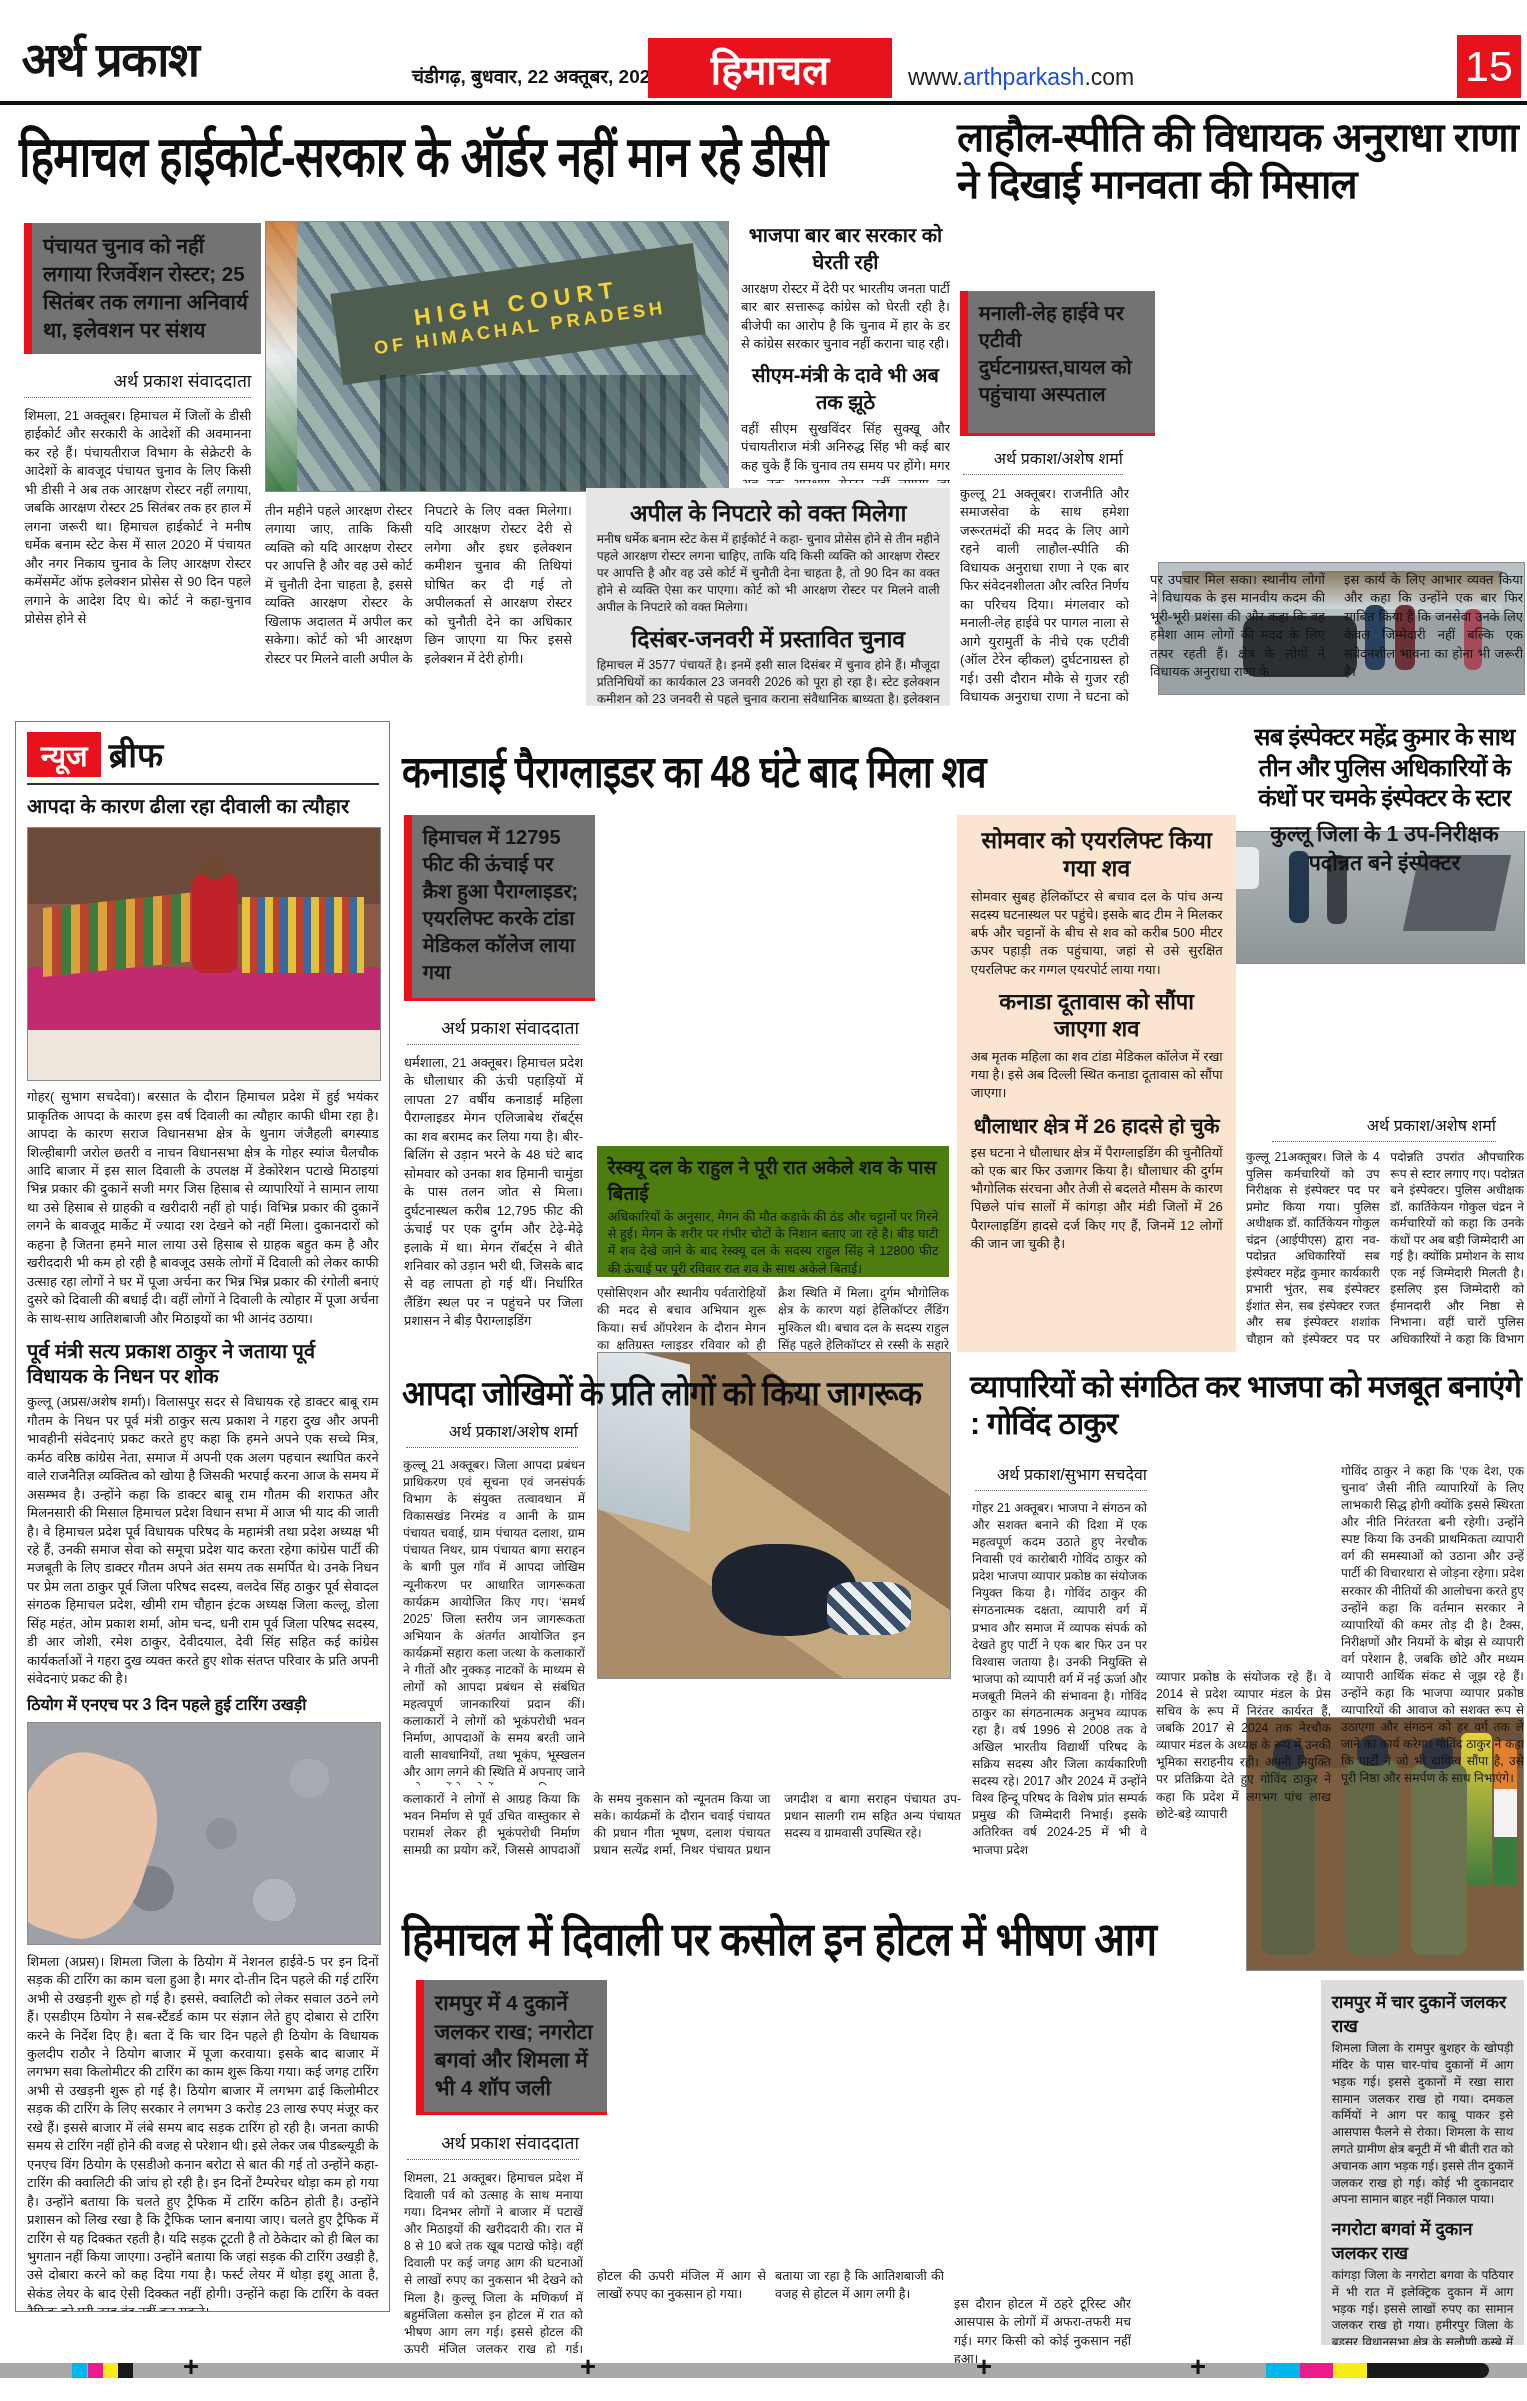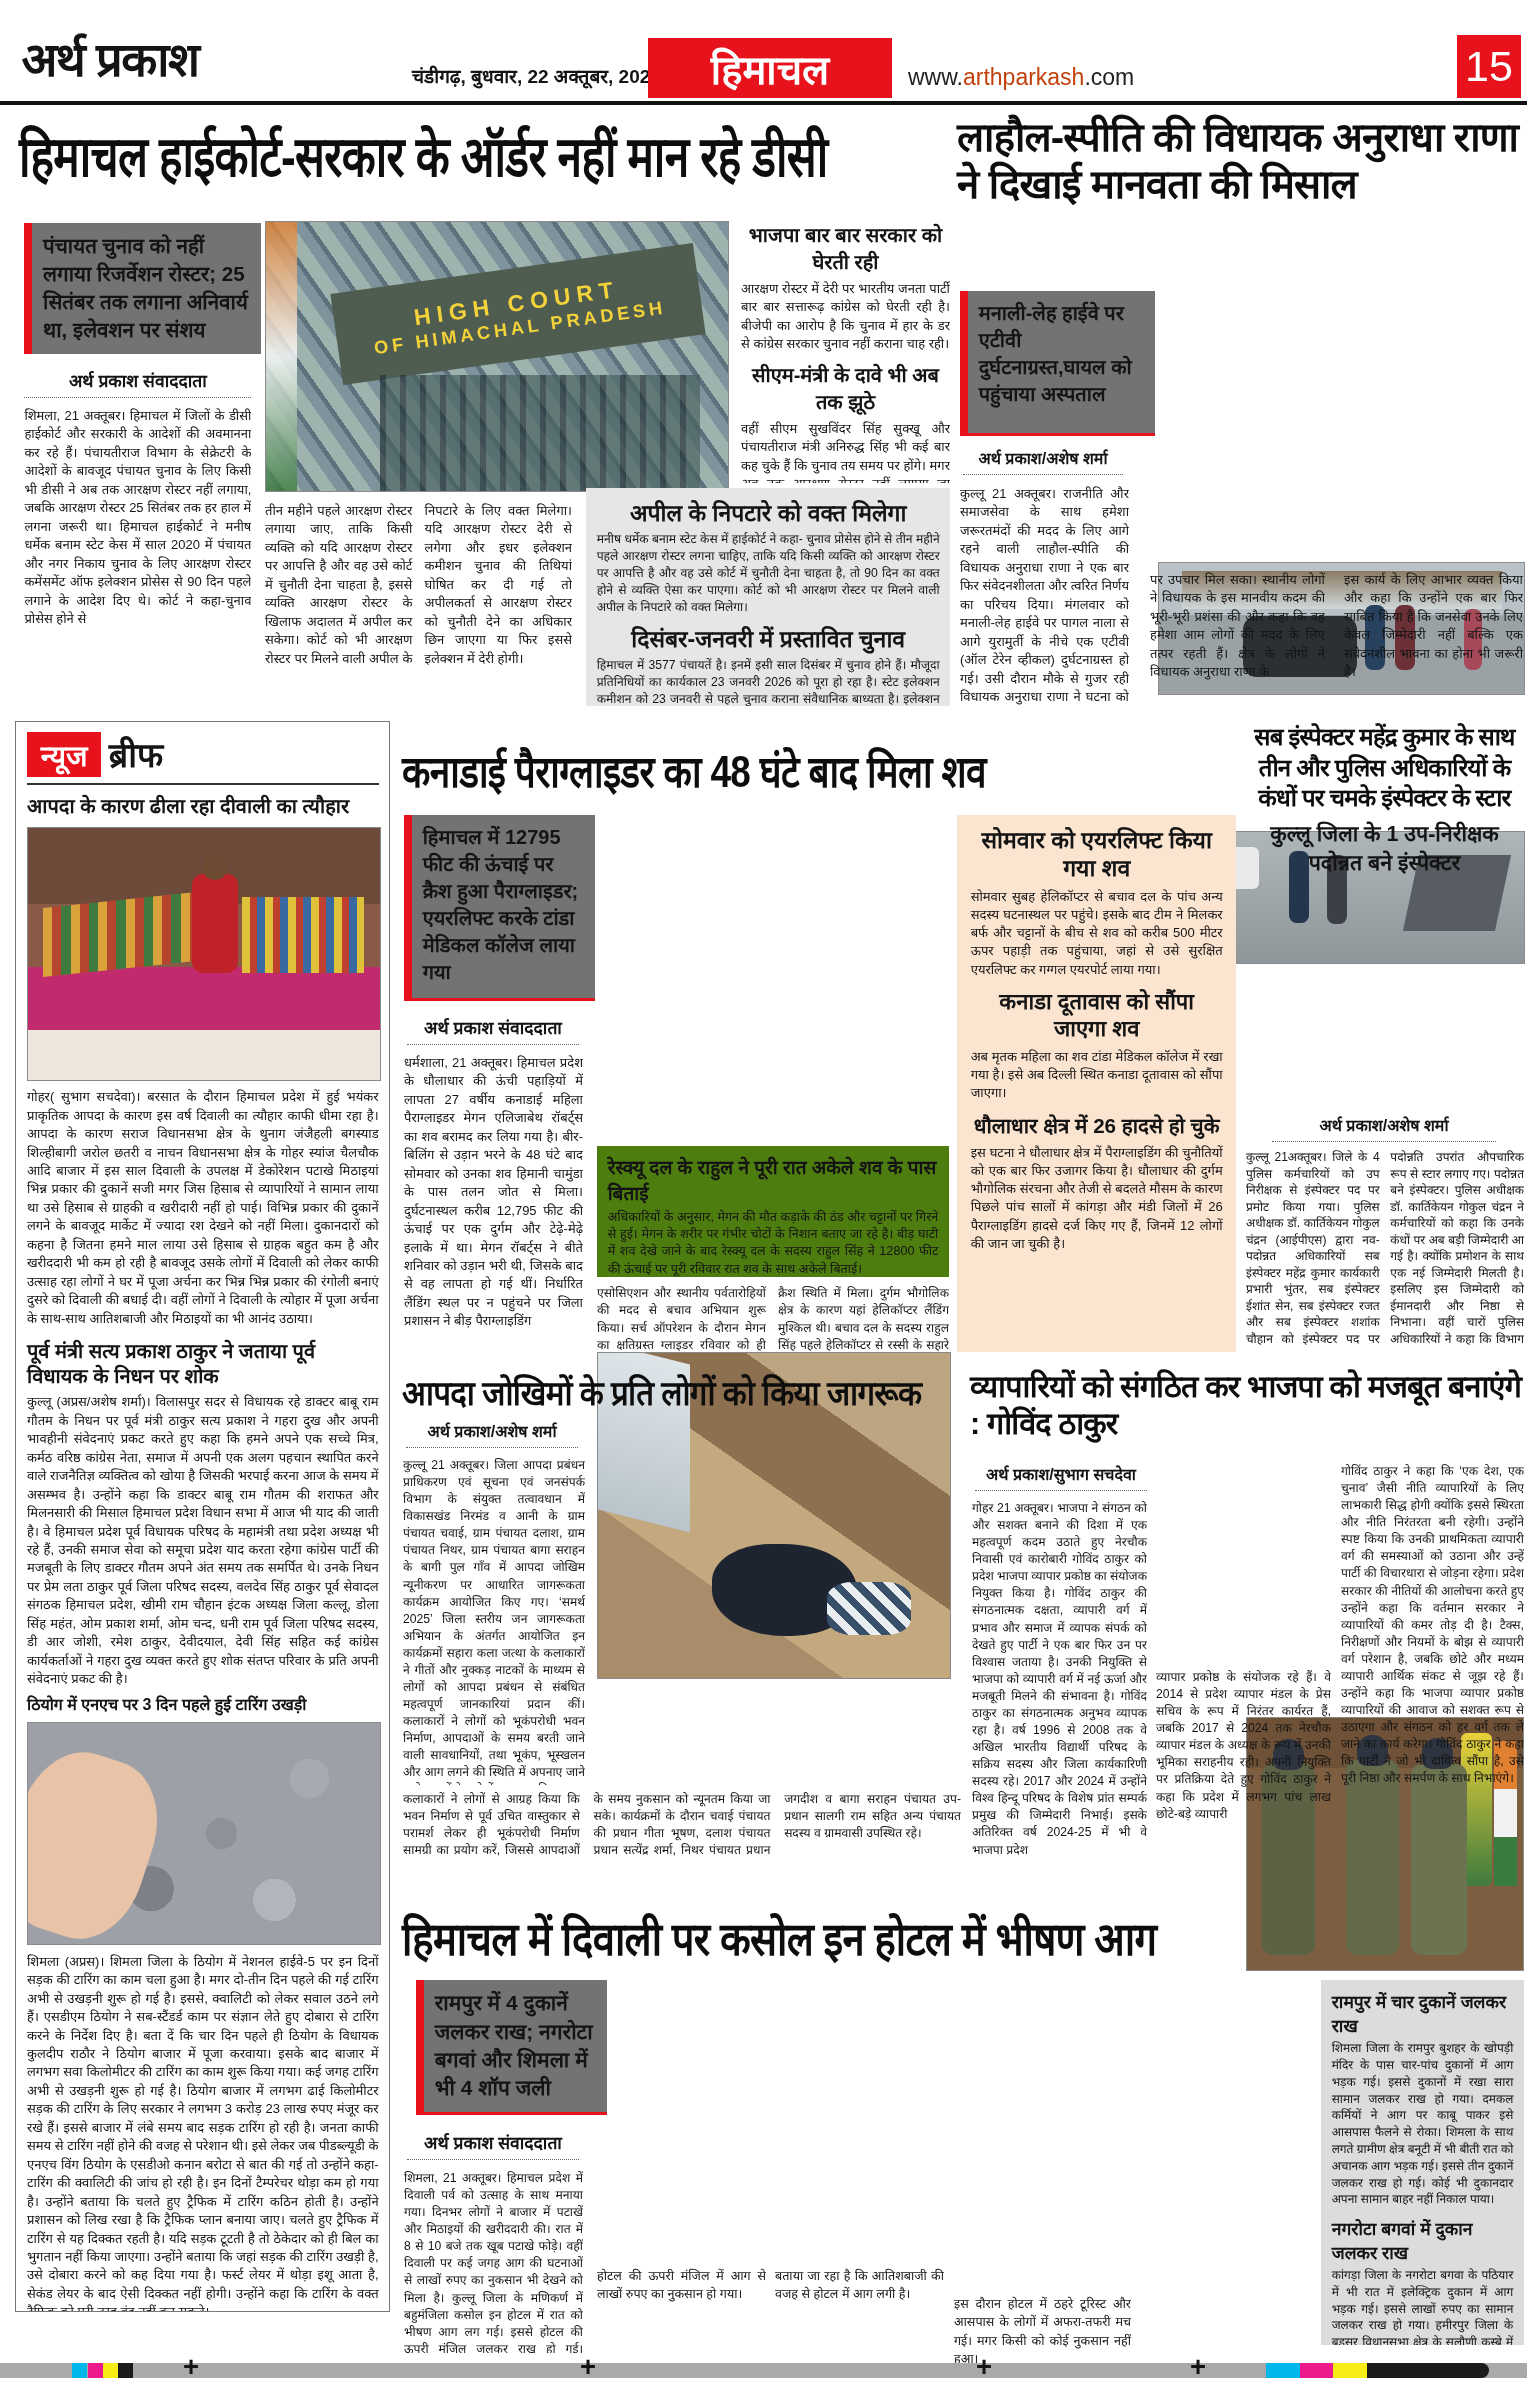--- a/index.html
+++ b/index.html
@@ -3,21 +3,21 @@
 <meta charset="utf-8">
 <style>
   html,body{margin:0;padding:0;background:#cfcfcf;}
   .page{position:relative;width:1527px;height:2401px;background:#ffffff;margin:0 auto;
         font-family:"Liberation Sans","DejaVu Sans",sans-serif;color:#141414;overflow:hidden;}
   .abs{position:absolute;}
   .clip{overflow:hidden;}
   .bold{font-weight:700;}
   .just{text-align:justify;text-justify:inter-word;}
   .body-txt{font-size:13px;line-height:1.42;}
-  .byline{font-weight:700;font-size:17.5px;text-align:center;border-bottom:1.5px dotted #666;padding-bottom:4.6px;}
+  .byline{font-weight:400;font-size:17.5px;text-align:right;border-bottom:1.5px dotted #666;padding-bottom:4.6px;}
   .infobox{background:#737373;border-left:8.4px solid #e8121c;border-bottom:3.1px solid #e8121c;
            padding:9.2px 10.7px;font-weight:700;line-height:1.35;}
   .headline{font-weight:800;color:#0d0d0d;letter-spacing:-0.8px;}
   .nowrapx{white-space:nowrap;transform-origin:left top;}
   .subhead{font-weight:800;text-align:center;}
   .panel{background:#e6e6e6;padding:7.6px 10.7px;}
   .pink{background:#fbe4d0;padding:10.7px 13.7px;}
   .photo{position:relative;border:0.8px solid #8a8a8a;overflow:hidden;}
   .shape{position:absolute;}
   .redbox{background:#e8121c;color:#ffffff;font-weight:800;display:flex;align-items:center;justify-content:center;}
@@ -26,21 +26,21 @@
 </style>
 </head>
 <body>
 
 <div class="page">
 
   <div class="abs" style="left:21.4px;top:26px;font-size:47px;font-weight:800;letter-spacing:-1.5px;">अर्थ प्रकाश</div>
   <div class="abs bold" style="left:412px;top:63px;font-size:19px;">चंडीगढ़, बुधवार, 22 अक्तूबर, 2025</div>
   <div class="abs redbox" style="left:648px;top:38px;width:244px;height:60px;font-size:40px;">हिमाचल</div>
   <div class="abs" style="left:908px;top:64px;font-size:23px;">
-    <span style="color:#222;">www.</span><span style="color:#c2410c;">arthparkash</span><span style="color:#222;">.com</span>
+    <span style="color:#222;">www.</span><span style="color:#1d4ed8;">arthparkash</span><span style="color:#222;">.com</span>
   </div>
   <div class="abs redbox" style="left:1457px;top:35px;width:64px;height:63px;font-size:43px;font-weight:400;">15</div>
   <div class="abs" style="left:0;top:101px;width:1527px;height:3.8px;background:#111;"></div>
 
   <div class="abs headline nowrapx" style="left:19px;top:116px;font-size:56px;transform:scaleX(0.79);">हिमाचल हाईकोर्ट-सरकार के ऑर्डर नहीं मान रहे डीसी</div>
 
   <div class="abs infobox" style="left:24.4px;top:223px;width:207px;height:113px;font-size:20.6px;border-bottom:none;">पंचायत चुनाव को नहीं लगाया रिजर्वेशन रोस्टर; 25 सितंबर तक लगाना अनिवार्य था, इलेवशन पर संशय</div>
 
   <div class="abs photo" style="left:265px;top:221px;width:462px;height:269px;background:
        repeating-linear-gradient(55deg,#7e939b 0 10.7px,#5d727c 10.7px 15.3px,#9eb2ae 15.3px 29px);">

